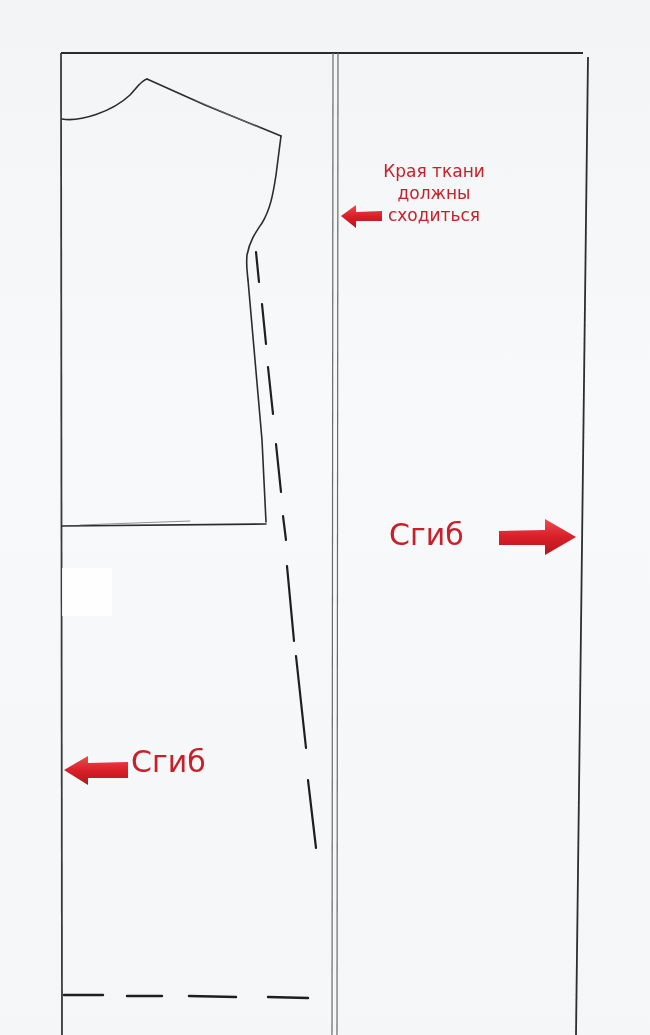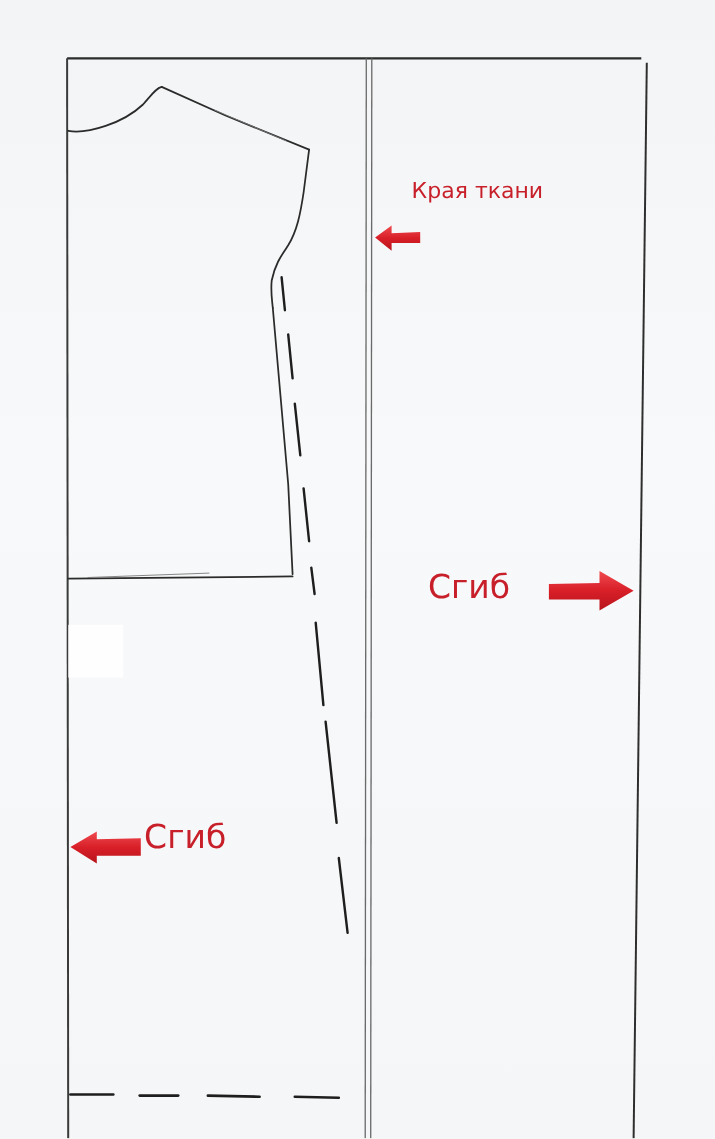--- a/index.html
+++ b/index.html
@@ -27,21 +27,21 @@
       position: absolute;
       font-family: "DejaVu Sans", sans-serif;
       color: #c8202a;
       text-align: center;
       line-height: 1.3;
     }
     .note {
       left: 358px;
       top: 160px;
       width: 152px;
-      font-size: 20px;
+      font-size: 17px;
     }
     .note span { display: block; }
     .fold-right {
       left: 389px;
       top: 515px;
       font-size: 30px;
       text-align: left;
     }
     .fold-left {
       left: 131px;
@@ -119,17 +119,19 @@
       <polygon points="499,531 545,530 545,519 576,537 545,555 545,545 499,545" fill="url(#arrowGrad)"></polygon>
     </g>
 
     <g>
       <polygon points="64,770 88,756 88,763 128,762 128,778 88,778 88,785" fill="url(#arrowGrad)"></polygon>
     </g>
   </svg>
 
   <div class="label note">
     <span>Края ткани</span>
+    <span>должны</span>
+    <span>сходиться</span>
   </div>
 
   <div class="label fold-right">Сгиб</div>
   <div class="label fold-left">Сгиб</div>
 </div>
 
 </body></html>

